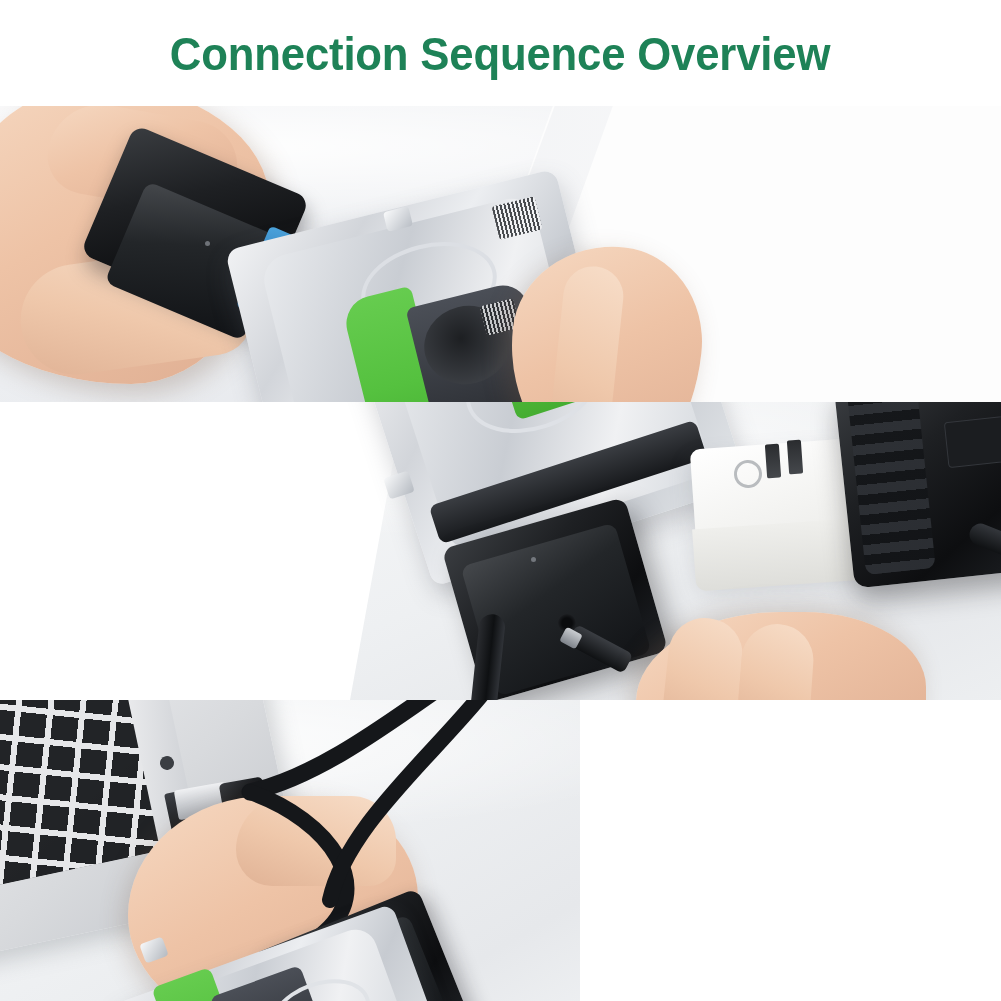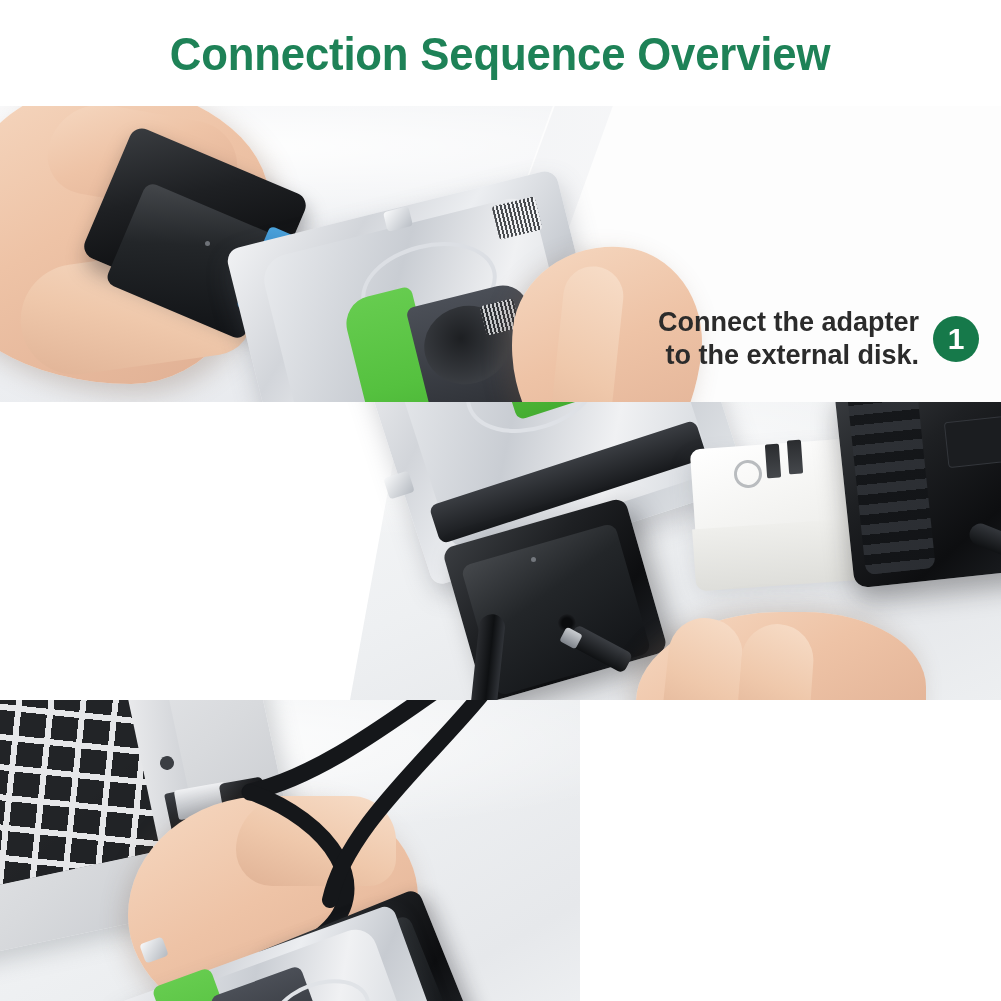--- a/index.html
+++ b/index.html
@@ -139,25 +139,20 @@
                   background:repeating-linear-gradient(90deg,#2c2f33 0 2px,#eceef0 2px 4px);
                   transform:rotate(-14deg);opacity:.8;"></div>
 
       <div class="sh skin" style="left:510px;top:140px;width:190px;height:230px;
                   border-radius:54% 46% 40% 60%/40% 42% 58% 60%;
                   transform:rotate(6deg);box-shadow:-6px 8px 24px rgba(120,90,70,.25);"></div>
       <div class="sh skin2" style="left:556px;top:160px;width:60px;height:200px;
                   border-radius:34px;transform:rotate(6deg);"></div>
     </div>
 
-    <div class="caption" id="caption-1">
-      <div class="cap-text right">Connect the adapter
-to the external disk.</div>
-      <div class="badge">1</div>
-    </div>
   </div>
 
   <div class="panel" id="panel-2">
     <div class="photo" style="left:336px;width:665px;">
       <div class="desk" style="background:linear-gradient(155deg,#f6f7f8 0%,#eef0f2 40%,#e5e7ea 75%,#edeff1 100%);"></div>
       <div class="deskhl"></div>
 
       <div class="wedge" style="left:-4px;top:0;width:130px;height:298px;
                   clip-path:polygon(0 0,72px 0,18px 298px,0 298px);background:#ffffff;"></div>
 

